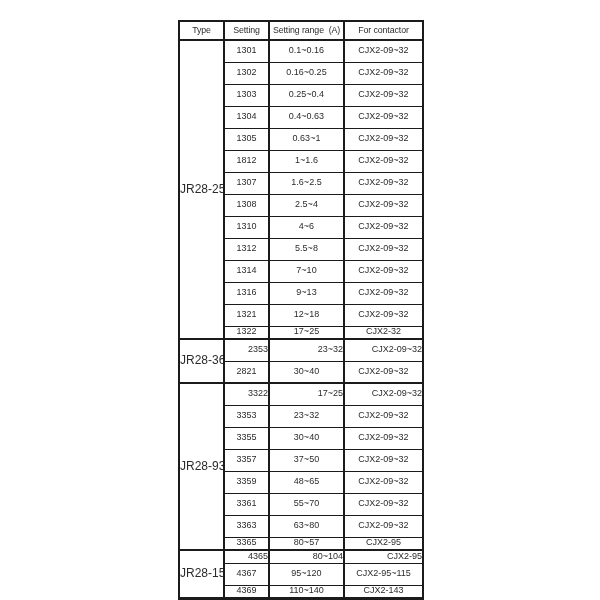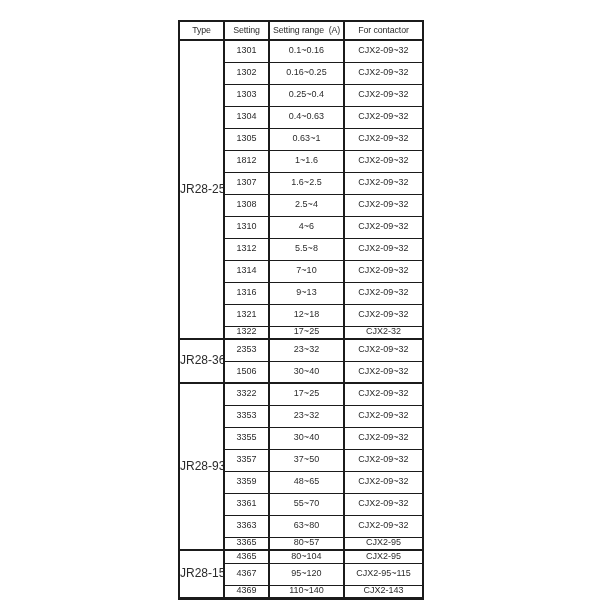--- a/index.html
+++ b/index.html
@@ -47,20 +47,21 @@
     border-bottom-width: 2px;
   }
   .spec-table tbody tr {
     height: 22px;
   }
   .spec-table tbody tr.short {
     height: 13px;
   }
   .spec-table tbody tr.group-start td {
     border-top-width: 2px;
+    text-align: right;
   }
   .spec-table td.type-cell {
     font-size: 12px;
     margin-top: 36px;
   }
 </style>
 </head>
 <body>
 
 <table class="spec-table">
@@ -150,21 +151,21 @@
         <td>17~25</td>
         <td>CJX2-32</td>
       </tr>
       <tr class="group-start">
         <td rowspan="2" class="type-cell">JR28-36</td>
         <td>2353</td>
         <td>23~32</td>
         <td>CJX2-09~32</td>
       </tr>
       <tr>
-        <td>1506</td>
+        <td>2821</td>
         <td>30~40</td>
         <td>CJX2-09~32</td>
       </tr>
       <tr class="group-start">
         <td rowspan="8" class="type-cell">JR28-93</td>
         <td>3322</td>
         <td>17~25</td>
         <td>CJX2-09~32</td>
       </tr>
       <tr>

